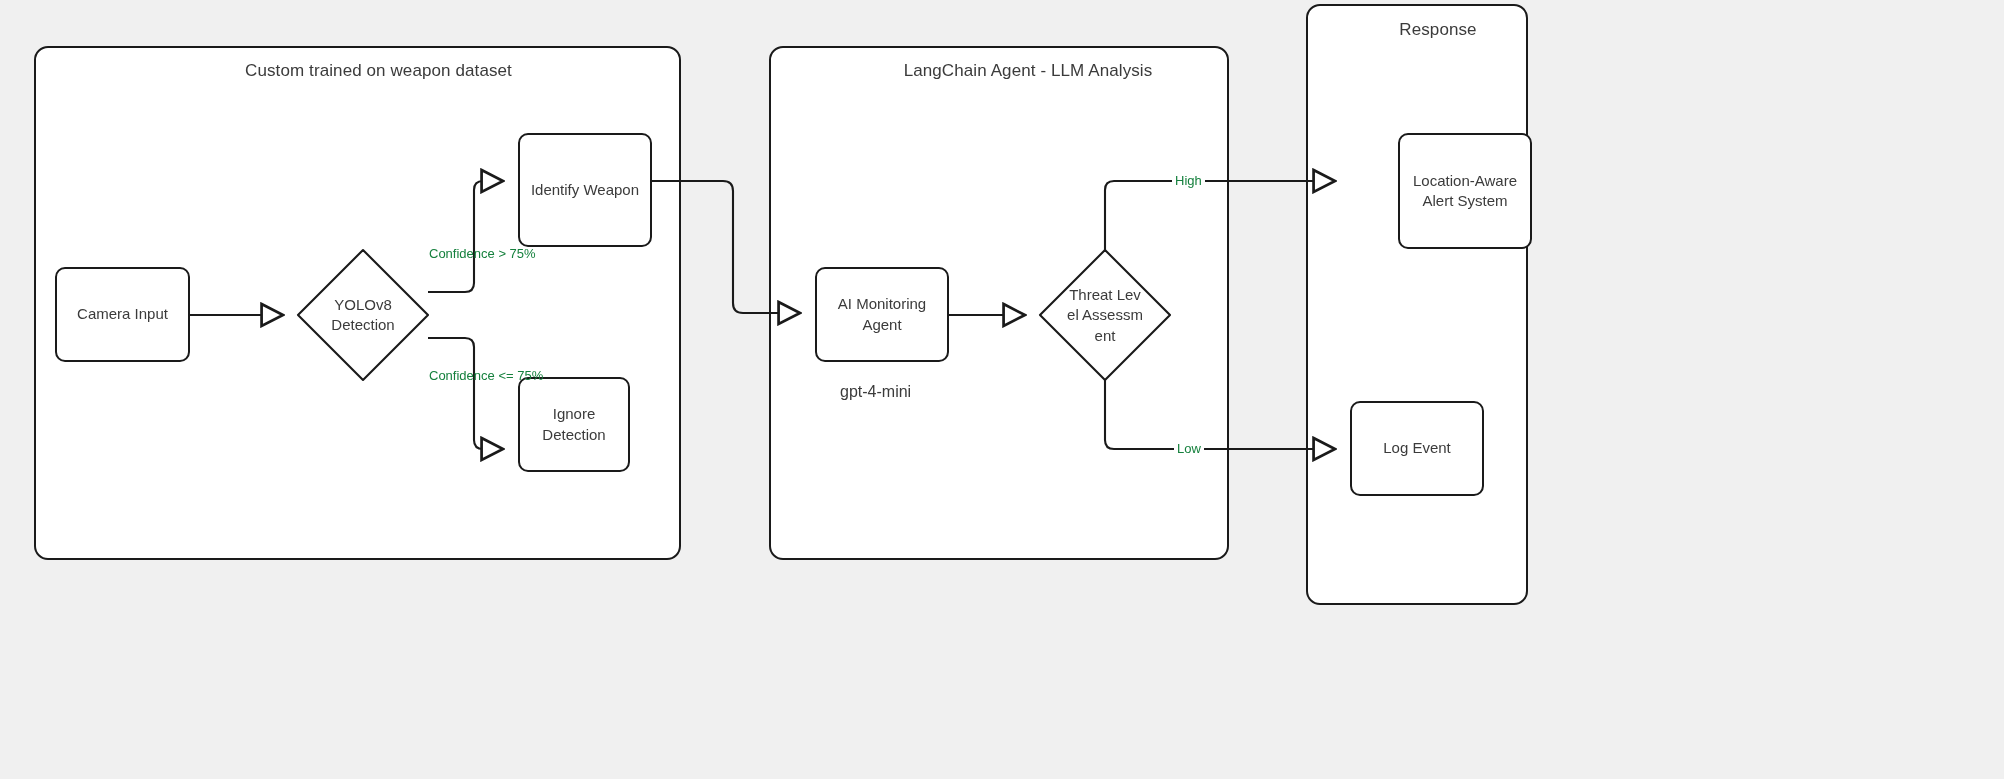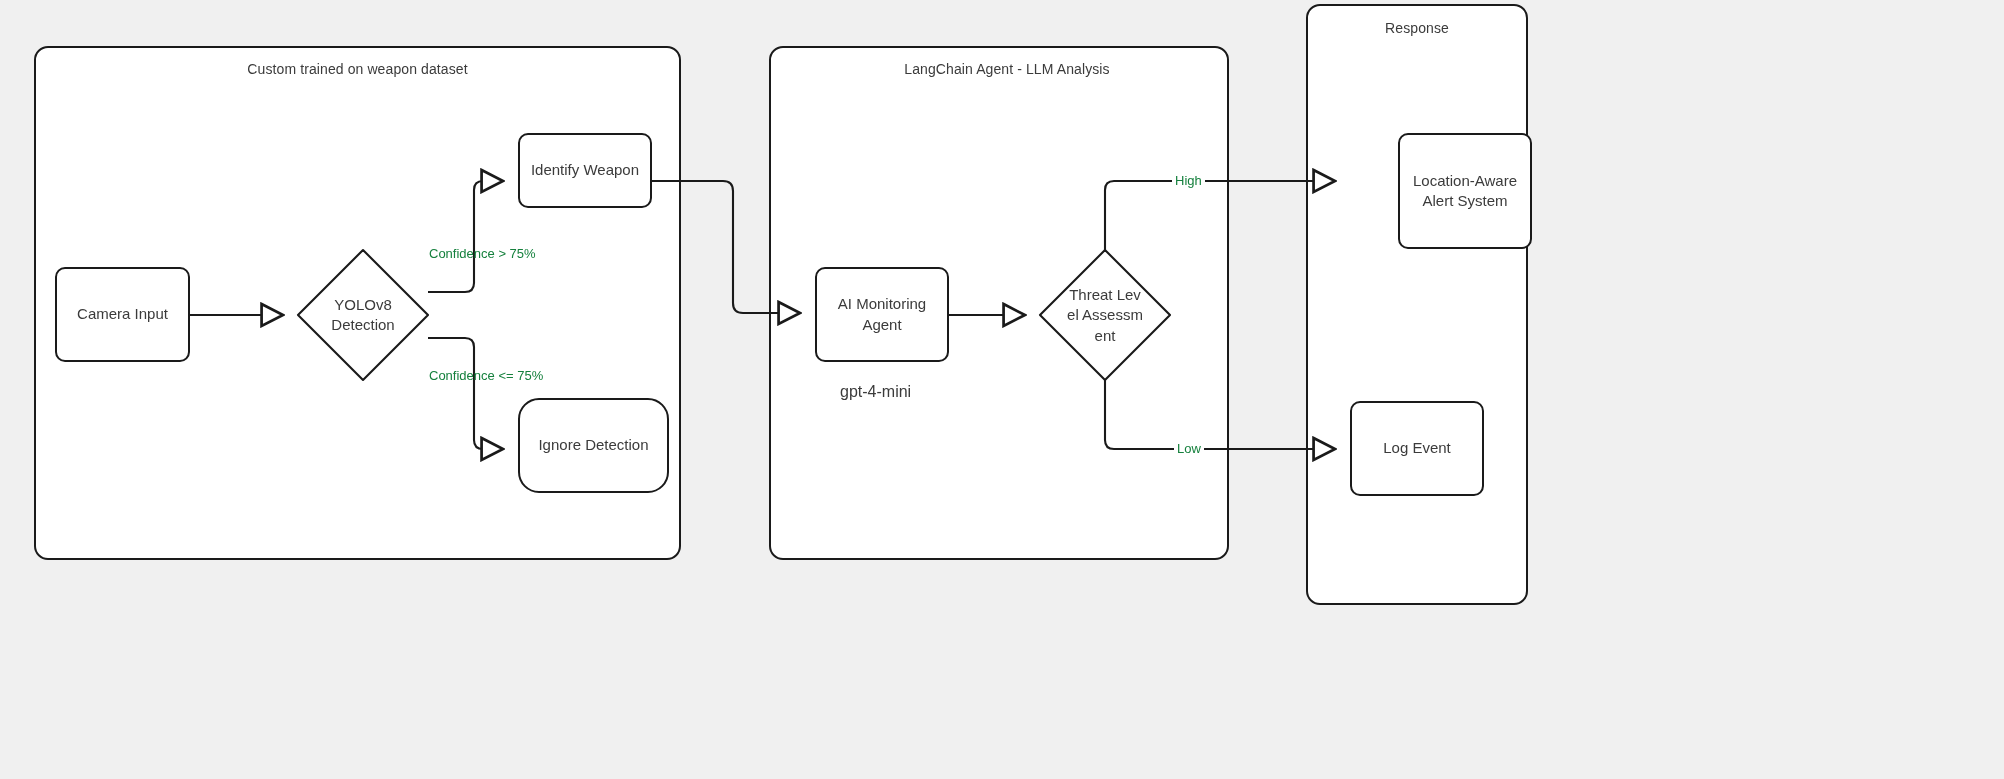--- a/index.html
+++ b/index.html
@@ -33,24 +33,25 @@
     background: #ffffff;
     border: 2px solid #1a1a1a;
     border-radius: 14px;
     box-sizing: border-box;
   }
   .group-title {
     position: absolute;
     left: 0;
     width: 100%;
     text-align: center;
-    font-size: 14px;
+    font-size: 17px;
     color: #3b3b3b;
     letter-spacing: 0.1px;
     white-space: nowrap;
+    padding-left: 21px;
   }
   
   .node {
     position: absolute;
     background: #ffffff;
     border: 2px solid #1a1a1a;
     border-radius: 10px;
     box-sizing: border-box;
     display: flex;
     align-items: center;
@@ -139,25 +140,25 @@
   </svg>
 
   <div class="node" style="left:55px; top:267px; width:135px; height:95px;">
     <span>Camera Input</span>
   </div>
 
   <div class="diamond" style="left:298px; top:250px; width:130px; height:130px;">
     <div class="dlabel" style="width:80px; word-break:normal;">YOLOv8 Detection</div>
   </div>
 
-  <div class="node" style="left:518px; top:133px; width:134px; height:75px;">
+  <div class="node" style="left:518px; top:133px; width:134px; height:114px;">
     <span>Identify Weapon</span>
   </div>
 
-  <div class="node" style="left:518px; top:398px; width:151px; height:95px;border-radius:21px;">
+  <div class="node" style="left:518px; top:377px; width:112px; height:95px;">
     <span>Ignore Detection</span>
   </div>
 
   <div class="node" style="left:815px; top:267px; width:134px; height:95px;">
     <span style="max-width:100px; display:inline-block;">AI Monitoring Agent</span>
   </div>
 
   <div class="diamond" style="left:1040px; top:250px; width:130px; height:130px;">
     <div class="dlabel">Threat Level Assessment</div>
   </div>

